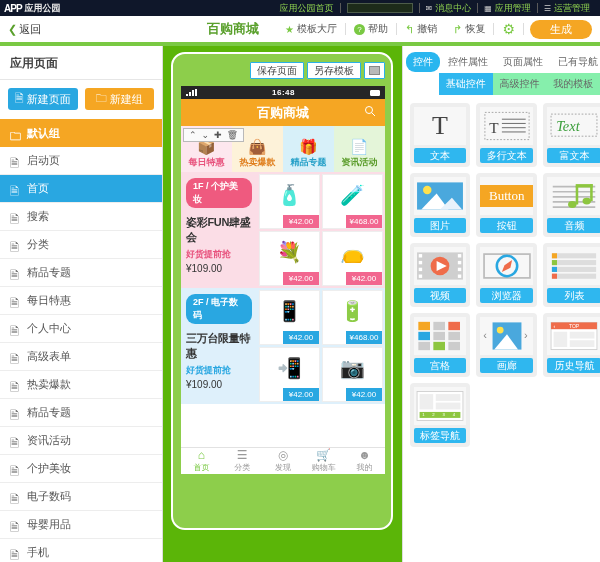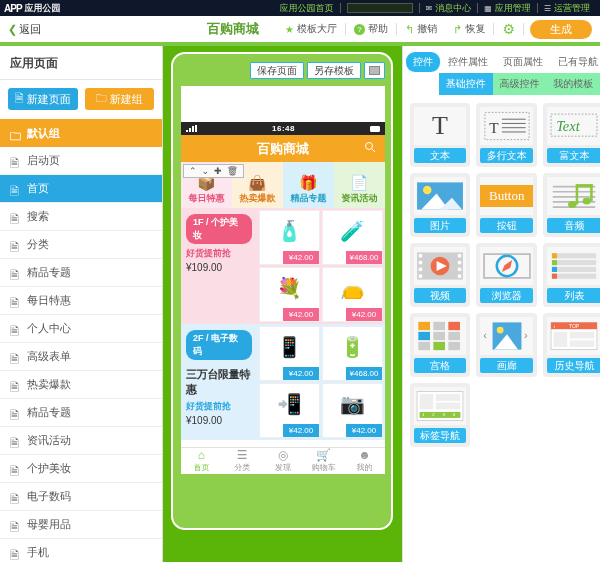--- a/index.html
+++ b/index.html
@@ -75,21 +75,21 @@
   .pv-btn { background:#fff; border:1px solid #2bb0e8; color:#444; font-size:10px;
             height:17px; padding:0 6px; display:flex; align-items:center; cursor:pointer; font-family:inherit; border-radius:1px;}
   .pv-btn.icon-only { padding:0 4px; }
   .pv-thumb { width:11px; height:9px; background:#b9b9b9; border:1px solid #888; display:inline-block; }
 
   #screen {
     position:absolute; left:8px; top:32px; width:204px; height:388px;
     background:#fff; overflow:hidden;
   }
   .statusbar { height:13px; background:#262626; color:#fff; display:flex; align-items:center;
-               padding:0 5px; font-size:8px;margin-top:36px; }
+               padding:0 5px; font-size:8px; }
   .sb-time { margin:0 auto; font-weight:bold; letter-spacing:.5px;}
   .bars { display:flex; align-items:flex-end; gap:1px; height:7px; }
   .bars i { width:2px; background:#fff; display:block; }
   .batt { width:10px; height:6px; border:1px solid #fff; border-radius:1px; position:relative; background:#fff; }
 
   .apphead { height:27px; background:#f5a623; display:flex; align-items:center; justify-content:center;
              position:relative; color:#fff; font-weight:bold; font-size:13px; }
   .apphead .srch { position:absolute; right:9px; top:6px; width:12px; height:12px; }
 
   .cat-row { display:flex; height:46px; position:relative; }
@@ -348,21 +348,21 @@
               <span>精品专题</span>
             </div>
             <div class="cat cat4">
               <span class="gl">📄</span>
               <span>资讯活动</span>
             </div>
           </div>
 
         <div id="floors">
             <div class="floor f1">
-              <div class="floor-left"><div class="fl-badge">1F / 个护美妆</div><div class="fl-t2">好货提前抢</div><div class="fl-t3">¥109.00</div></div>
+              <div class="floor-left"><div class="fl-badge">1F / 个护美妆</div><div class="fl-t1">姿彩FUN肆盛会</div><div class="fl-t2">好货提前抢</div><div class="fl-t3">¥109.00</div></div>
               <div class="floor-grid">
                 <div class="cell">
                   <div class="thumb">🧴</div>
                   <div class="price">¥42.00</div>
                 </div>
                 <div class="cell">
                   <div class="thumb">🧪</div>
                   <div class="price">¥468.00</div>
                 </div>
                 <div class="cell">

